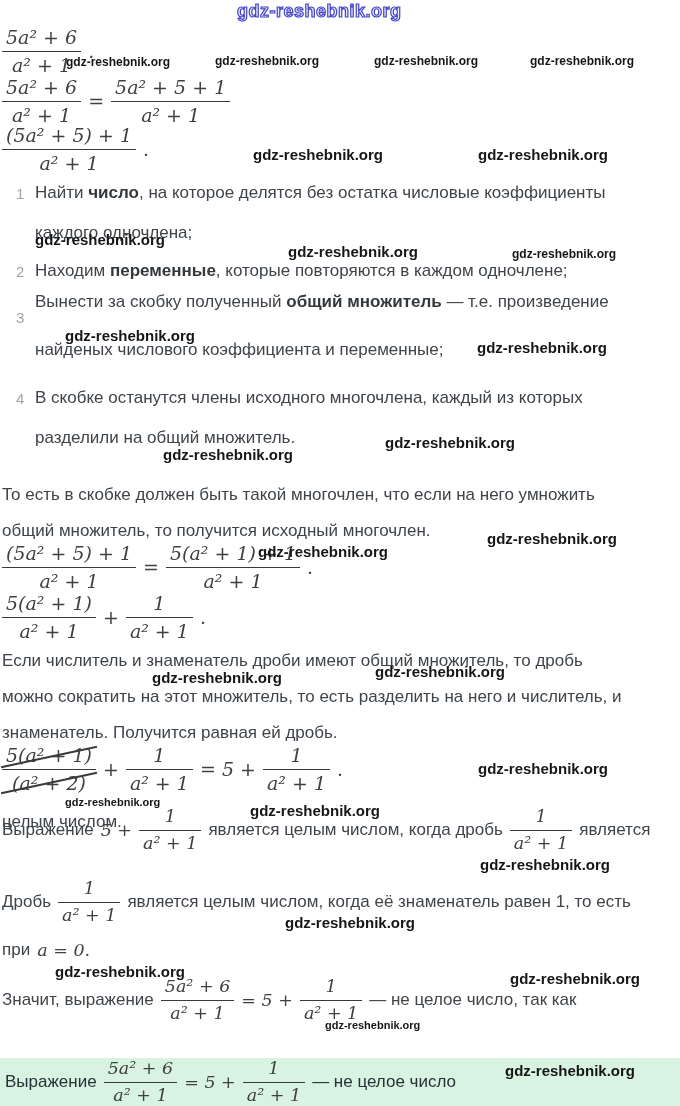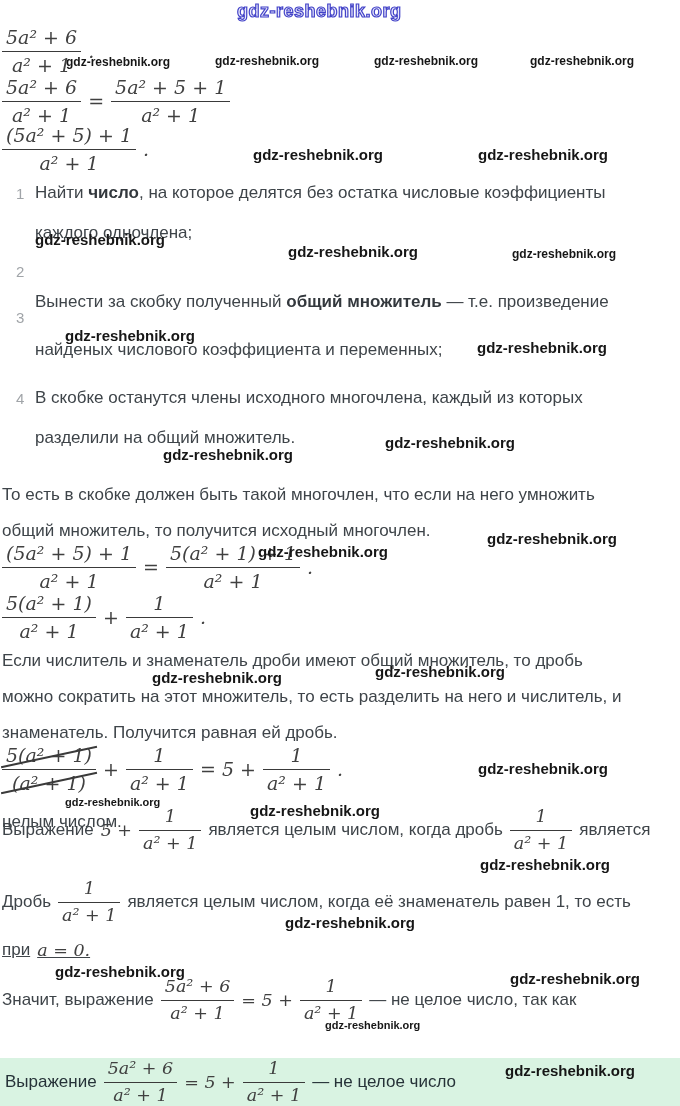--- a/index.html
+++ b/index.html
@@ -99,25 +99,26 @@
 
   <div class="step-num" style="left:16px; top:185px;">1</div>
   <div class="tline" style="left:35px; top:183px;"><span>Найти </span><b>число</b><span>, на которое делятся без остатка числовые коэффициенты</span></div>
   <div class="tline" style="left:35px; top:223px;">каждого одночлена;</div>
 
   <div class="wm" style="left:35px;  top:231px;">gdz-reshebnik.org</div>
   <div class="wm" style="left:288px; top:243px;">gdz-reshebnik.org</div>
   <div class="wm wm-sm" style="left:512px; top:247px;">gdz-reshebnik.org</div>
 
   <div class="step-num" style="left:16px; top:263px;">2</div>
+  <div class="tline" style="left:35px; top:261px;"><span>Находим </span><b>переменные</b><span>, которые повторяются в каждом одночлене;</span></div>
 
   <div class="step-num" style="left:16px; top:309px;">3</div>
   <div class="tline" style="left:35px; top:292px;"><span>Вынести за скобку полученный </span><b>общий множитель</b><span> — т.е. произведение</span></div>
   <div class="wm" style="left:65px; top:327px;">gdz-reshebnik.org</div>
-  <div class="tline" style="left:35px; top:340px;">найденых числового коэффициента и переменных;</div>
+  <div class="tline" style="left:35px; top:340px;">найденых числового коэффициента и переменные;</div>
   <div class="wm" style="left:477px; top:339px;">gdz-reshebnik.org</div>
 
   <div class="step-num" style="left:16px; top:390px;">4</div>
   <div class="tline" style="left:35px; top:388px;">В скобке останутся члены исходного многочлена, каждый из которых</div>
   <div class="tline" style="left:35px; top:428px;">разделили на общий множитель.</div>
 
   <div class="wm" style="left:385px; top:434px;">gdz-reshebnik.org</div>
   <div class="wm" style="left:163px; top:446px;">gdz-reshebnik.org</div>
 
   <div class="tline" style="left:2px; top:485px;">То есть в скобке должен быть такой многочлен, что если на него умножить</div>
@@ -153,21 +154,21 @@
 
   <div class="tline" style="left:2px; top:651px;">Если числитель и знаменатель дроби имеют общий множитель, то дробь</div>
   <div class="wm" style="left:375px; top:663px;">gdz-reshebnik.org</div>
   <div class="wm" style="left:152px; top:669px;">gdz-reshebnik.org</div>
   <div class="tline" style="left:2px; top:723px;">знаменатель. Получится равная ей дробь.</div>
   <div class="tline" style="left:2px; top:687px;">можно сократить на этот множитель, то есть разделить на него и числитель, и</div>
 
   <div class="dmath math" style="left:2px; top:744px;">
     <span class="frac">
       <span class="num slash">5(a² + 1)</span>
-      <span class="den slash">(a² + 1)</span>
+      <span class="den slash">(a² + 2)</span>
     </span>
     <span class="op">+</span>
     <span class="frac">
       <span class="num">1</span>
       <span class="den">a² + 1</span>
     </span>
     <span class="op">= 5 +</span>
     <span class="frac">
       <span class="num">1</span>
       <span class="den">a² + 1</span>
@@ -197,21 +198,21 @@
 
   <div class="irow" style="left:2px; top:878px; height:48px;">
     <span>Дробь</span>
     <span class="frac math">
       <span class="num">1</span>
       <span class="den">a² + 1</span>
     </span>
     <span>является целым числом, когда её знаменатель равен 1, то есть</span>
   </div>
   <div class="wm" style="left:285px; top:914px;">gdz-reshebnik.org</div>
-  <div class="irow" style="left:2px; top:938px; height:24px;text-decoration:underline;">
+  <div class="irow" style="left:2px; top:938px; height:24px;">
     <span>при</span>
     <span class="math">a = 0.</span>
   </div>
   <div class="wm" style="left:55px;  top:963px;">gdz-reshebnik.org</div>
   <div class="wm" style="left:510px; top:970px;">gdz-reshebnik.org</div>
 
   <div class="irow" style="left:2px; top:976px; height:48px;">
     <span>Значит, выражение</span>
     <span class="frac math">
       <span class="num">5a² + 6</span>

